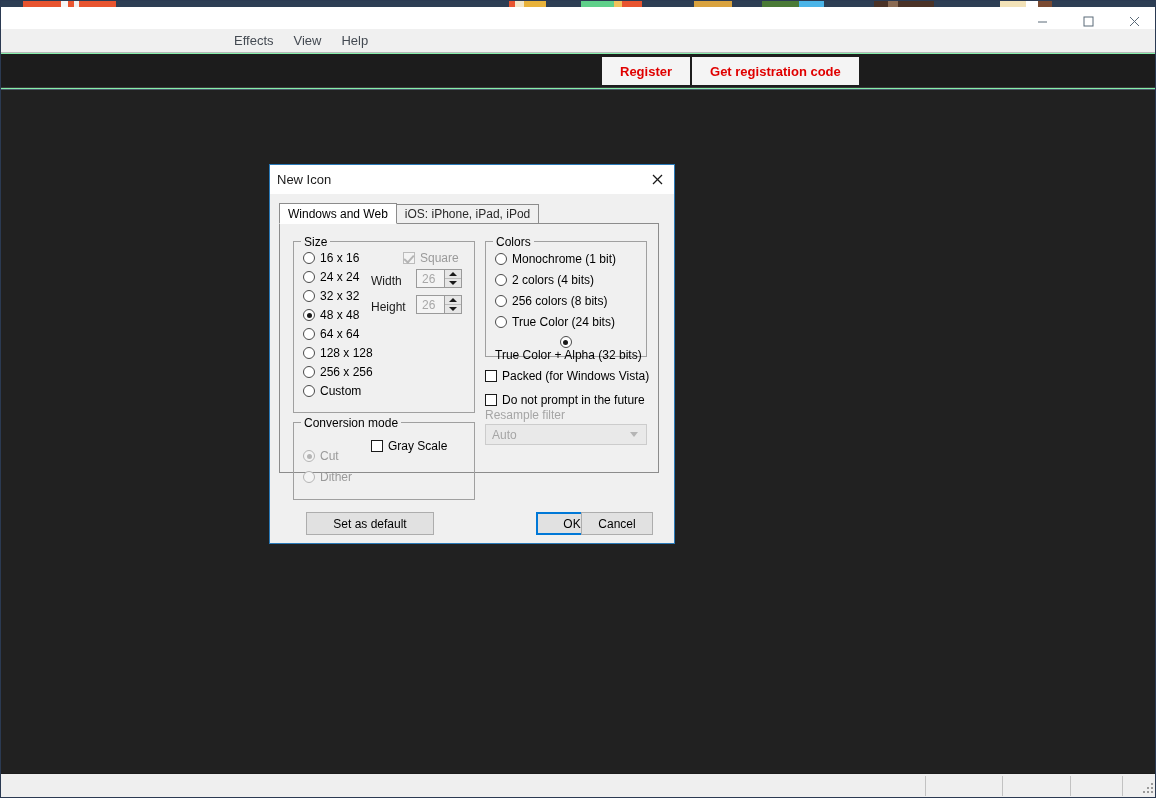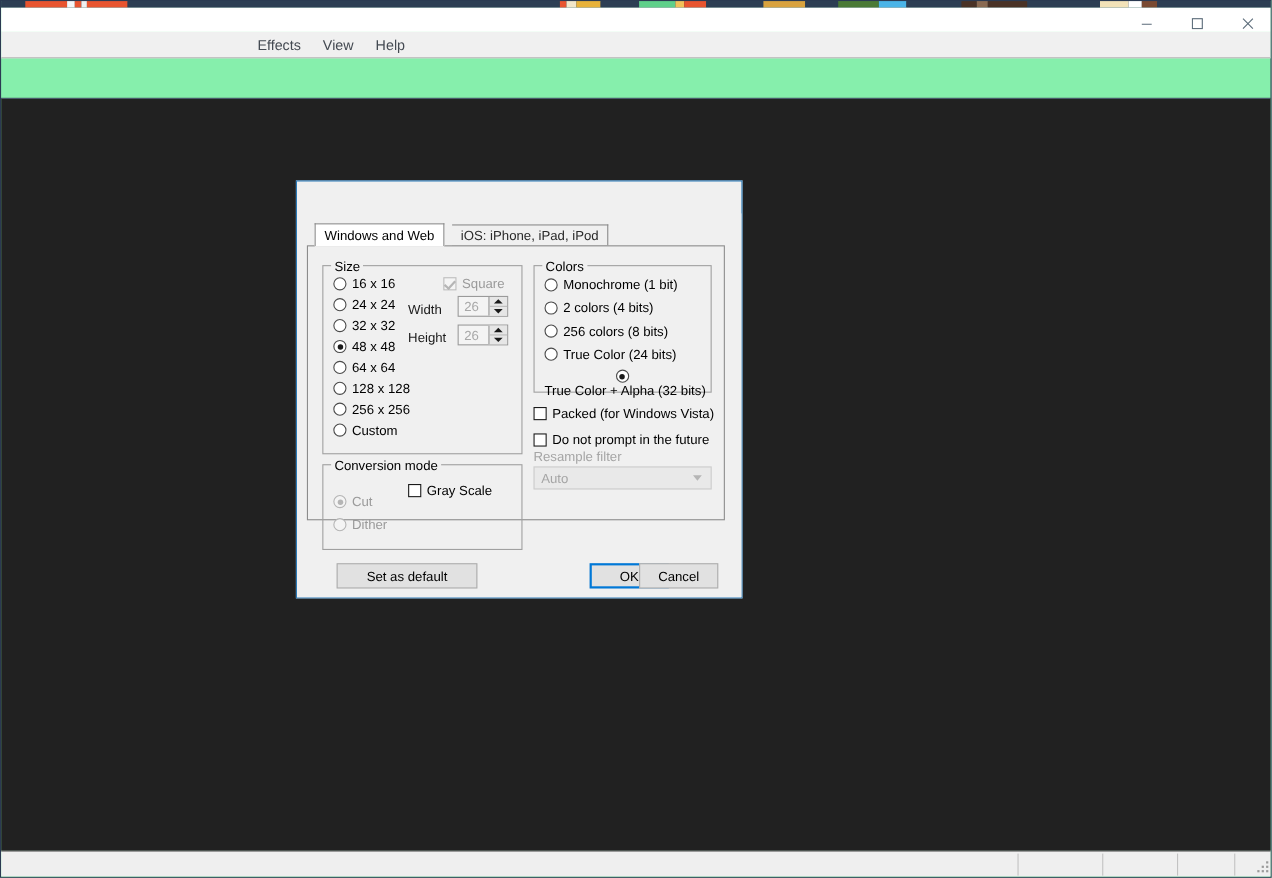--- a/index.html
+++ b/index.html
@@ -218,21 +218,20 @@
   .tab {
     height: 20px;
     padding: 5px 8px;
     display: flex;
     align-items: center;
     font-size: 12px;
     border: 1px solid #8c8c8c;
     box-sizing: border-box;
     cursor: default;
     font-family: "Liberation Sans", sans-serif;
-    margin-left: 7px;
   }
   .tab.active {
     background: #ffffff;
     border-bottom: 1px solid #ffffff;
     height: 21px;
     color: #000;
     position: relative;
     z-index: 2;
   }
   .tab.inactive {
@@ -503,20 +502,26 @@
       </div>
     </div>
   </div>
 
   <div id="menu-bar">
     <div class="menu-item">Effects</div>
     <div class="menu-item">View</div>
     <div class="menu-item">Help</div>
   </div>
 
+  <div id="register-bar">
+    <div class="reg-group">
+      <div class="reg-btn">Register</div>
+      <div class="reg-btn">Get registration code</div>
+    </div>
+  </div>
 
   <div id="canvas-area"></div>
 
   <div id="status-bar">
     <div class="status-panel" style="left:0;width:925px;"></div>
     <div class="status-panel" style="left:925px;width:77px;"></div>
     <div class="status-panel" style="left:1002px;width:68px;"></div>
     <div class="status-panel" style="left:1070px;width:52px;"></div>
     <div class="status-panel" style="left:1122px;width:12px;border-right:none;"></div>
     <svg id="resize-grip" viewBox="0 0 14 14">
@@ -524,20 +529,29 @@
       <rect x="6" y="6" width="2" height="2" fill="#9a9a9a"></rect>
       <rect x="10" y="6" width="2" height="2" fill="#9a9a9a"></rect>
       <rect x="2" y="10" width="2" height="2" fill="#9a9a9a"></rect>
       <rect x="6" y="10" width="2" height="2" fill="#9a9a9a"></rect>
       <rect x="10" y="10" width="2" height="2" fill="#9a9a9a"></rect>
     </svg>
   </div>
 
   <div id="dialog">
 
+    <div id="dialog-titlebar">
+      <div id="dialog-title">New Icon</div>
+      <div id="dialog-close">
+        <svg width="11" height="11" viewBox="0 0 11 11">
+          <line x1="1" y1="1" x2="10" y2="10" stroke="#1a1a1a" stroke-width="1.2"></line>
+          <line x1="10" y1="1" x2="1" y2="10" stroke="#1a1a1a" stroke-width="1.2"></line>
+        </svg>
+      </div>
+    </div>
 
     <div id="dialog-body">
 
       <div id="tab-strip">
         <div class="tab active">Windows and Web</div>
         <div class="tab inactive">iOS: iPhone, iPad, iPod</div>
       </div>
 
       <div id="tab-panel">
 

